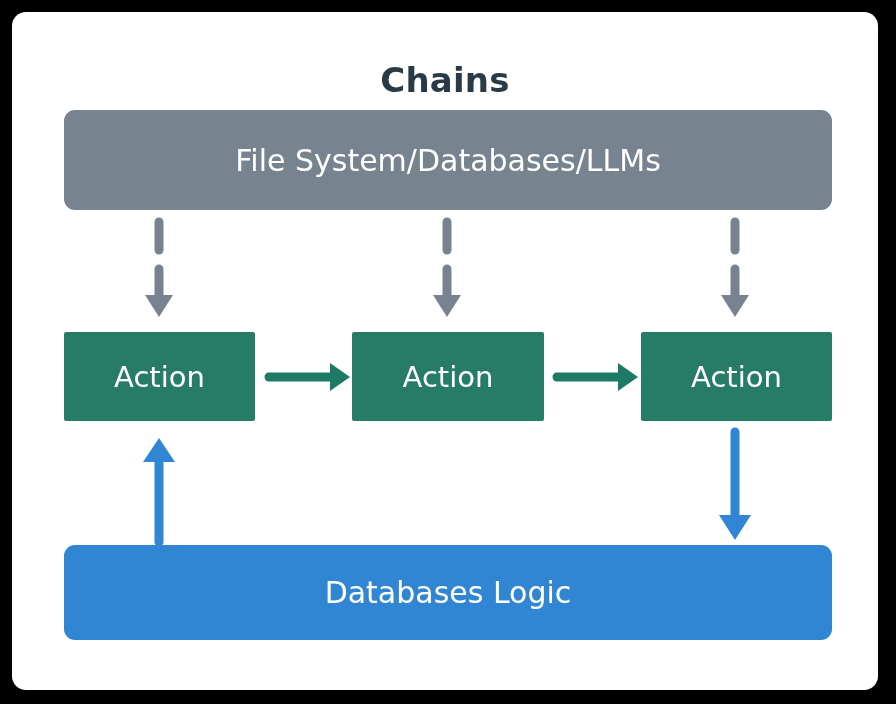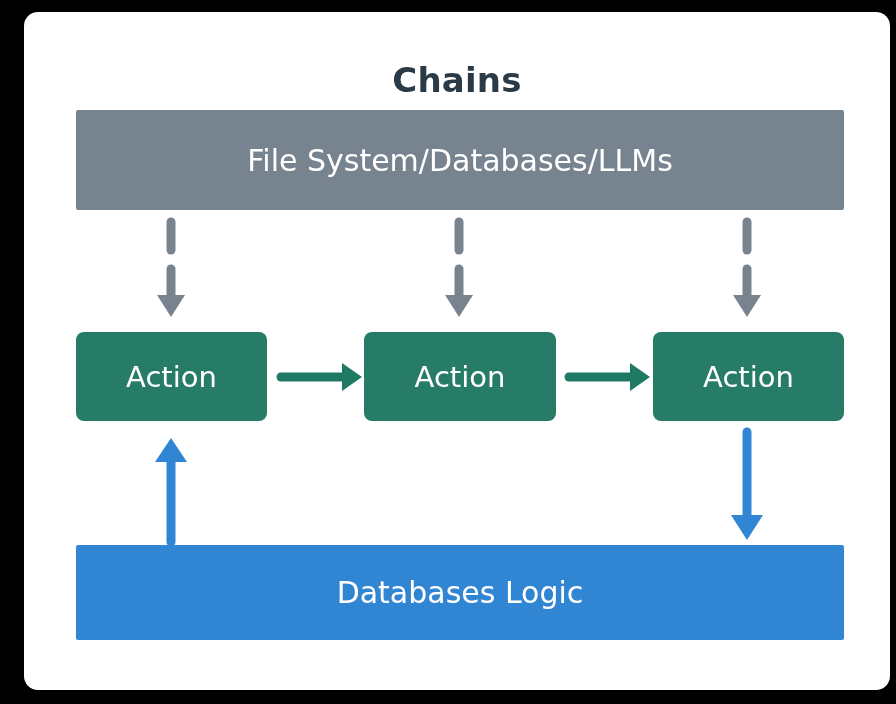--- a/index.html
+++ b/index.html
@@ -17,21 +17,21 @@
   #canvas {
     position: relative;
     width: 896px;
     height: 704px;
     background: #000000;
   }
 
   
   #card {
     position: absolute;
-    left: 24px;
+    left: 12px;
     top: 12px;
     width: 866px;
     height: 678px;
     background: #ffffff;
     border-radius: 14px;
     box-sizing: border-box;
   }
 
   
   #title {
@@ -46,21 +46,21 @@
     letter-spacing: 0.2px;
     line-height: 44px;
   }
 
   
   .bar {
     position: absolute;
     display: flex;
     align-items: center;
     justify-content: center;
-    border-radius: 2px;
+    border-radius: 11px;
     color: #ffffff;
     font-size: 30px;
     font-weight: 400;
     box-sizing: border-box;
   }
 
   #source-bar {
     left: 52px;
     top: 98px;
     width: 768px;
@@ -75,21 +75,21 @@
     height: 95px;
     background: #3186d4;
   }
 
   
   .action-box {
     position: absolute;
     top: 320px;
     height: 89px;
     background: #277c68;
-    border-radius: 8px;
+    border-radius: 2px;
     display: flex;
     align-items: center;
     justify-content: center;
     color: #ffffff;
     font-size: 29px;
     font-weight: 400;
     box-sizing: border-box;
   }
   #action-box-1 { left: 52px;  width: 191px; }
   #action-box-2 { left: 340px; width: 192px; }

